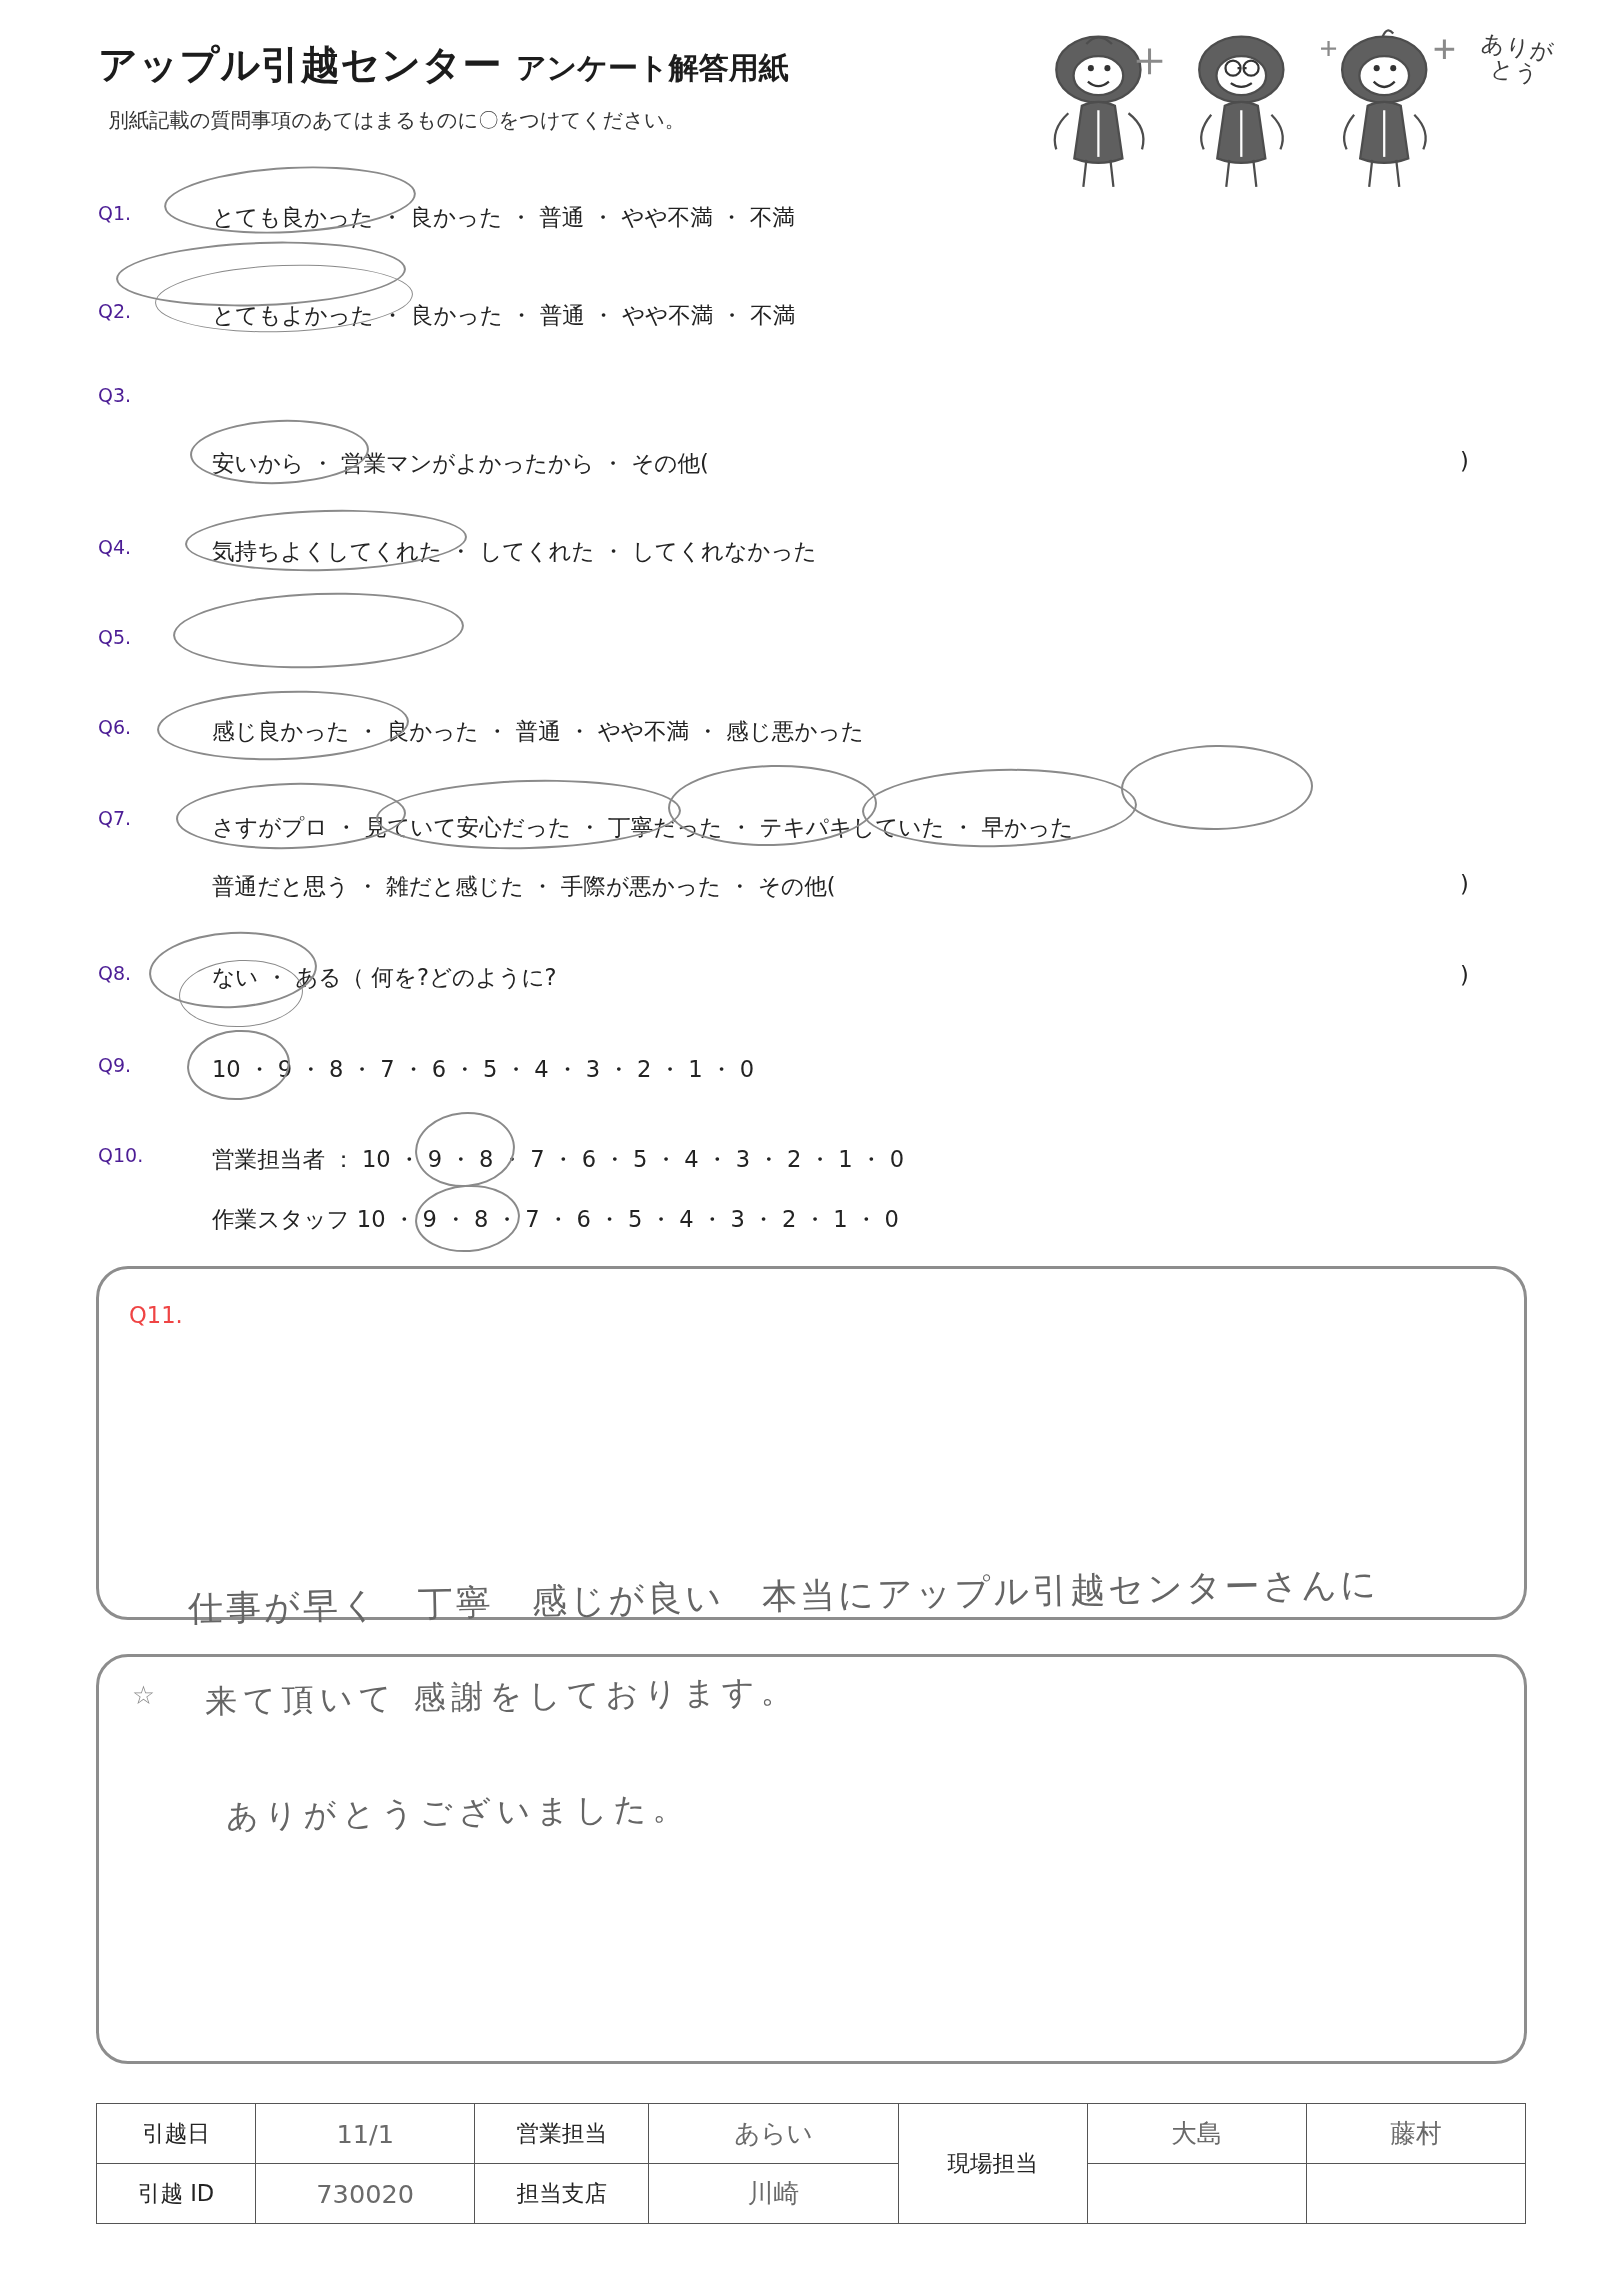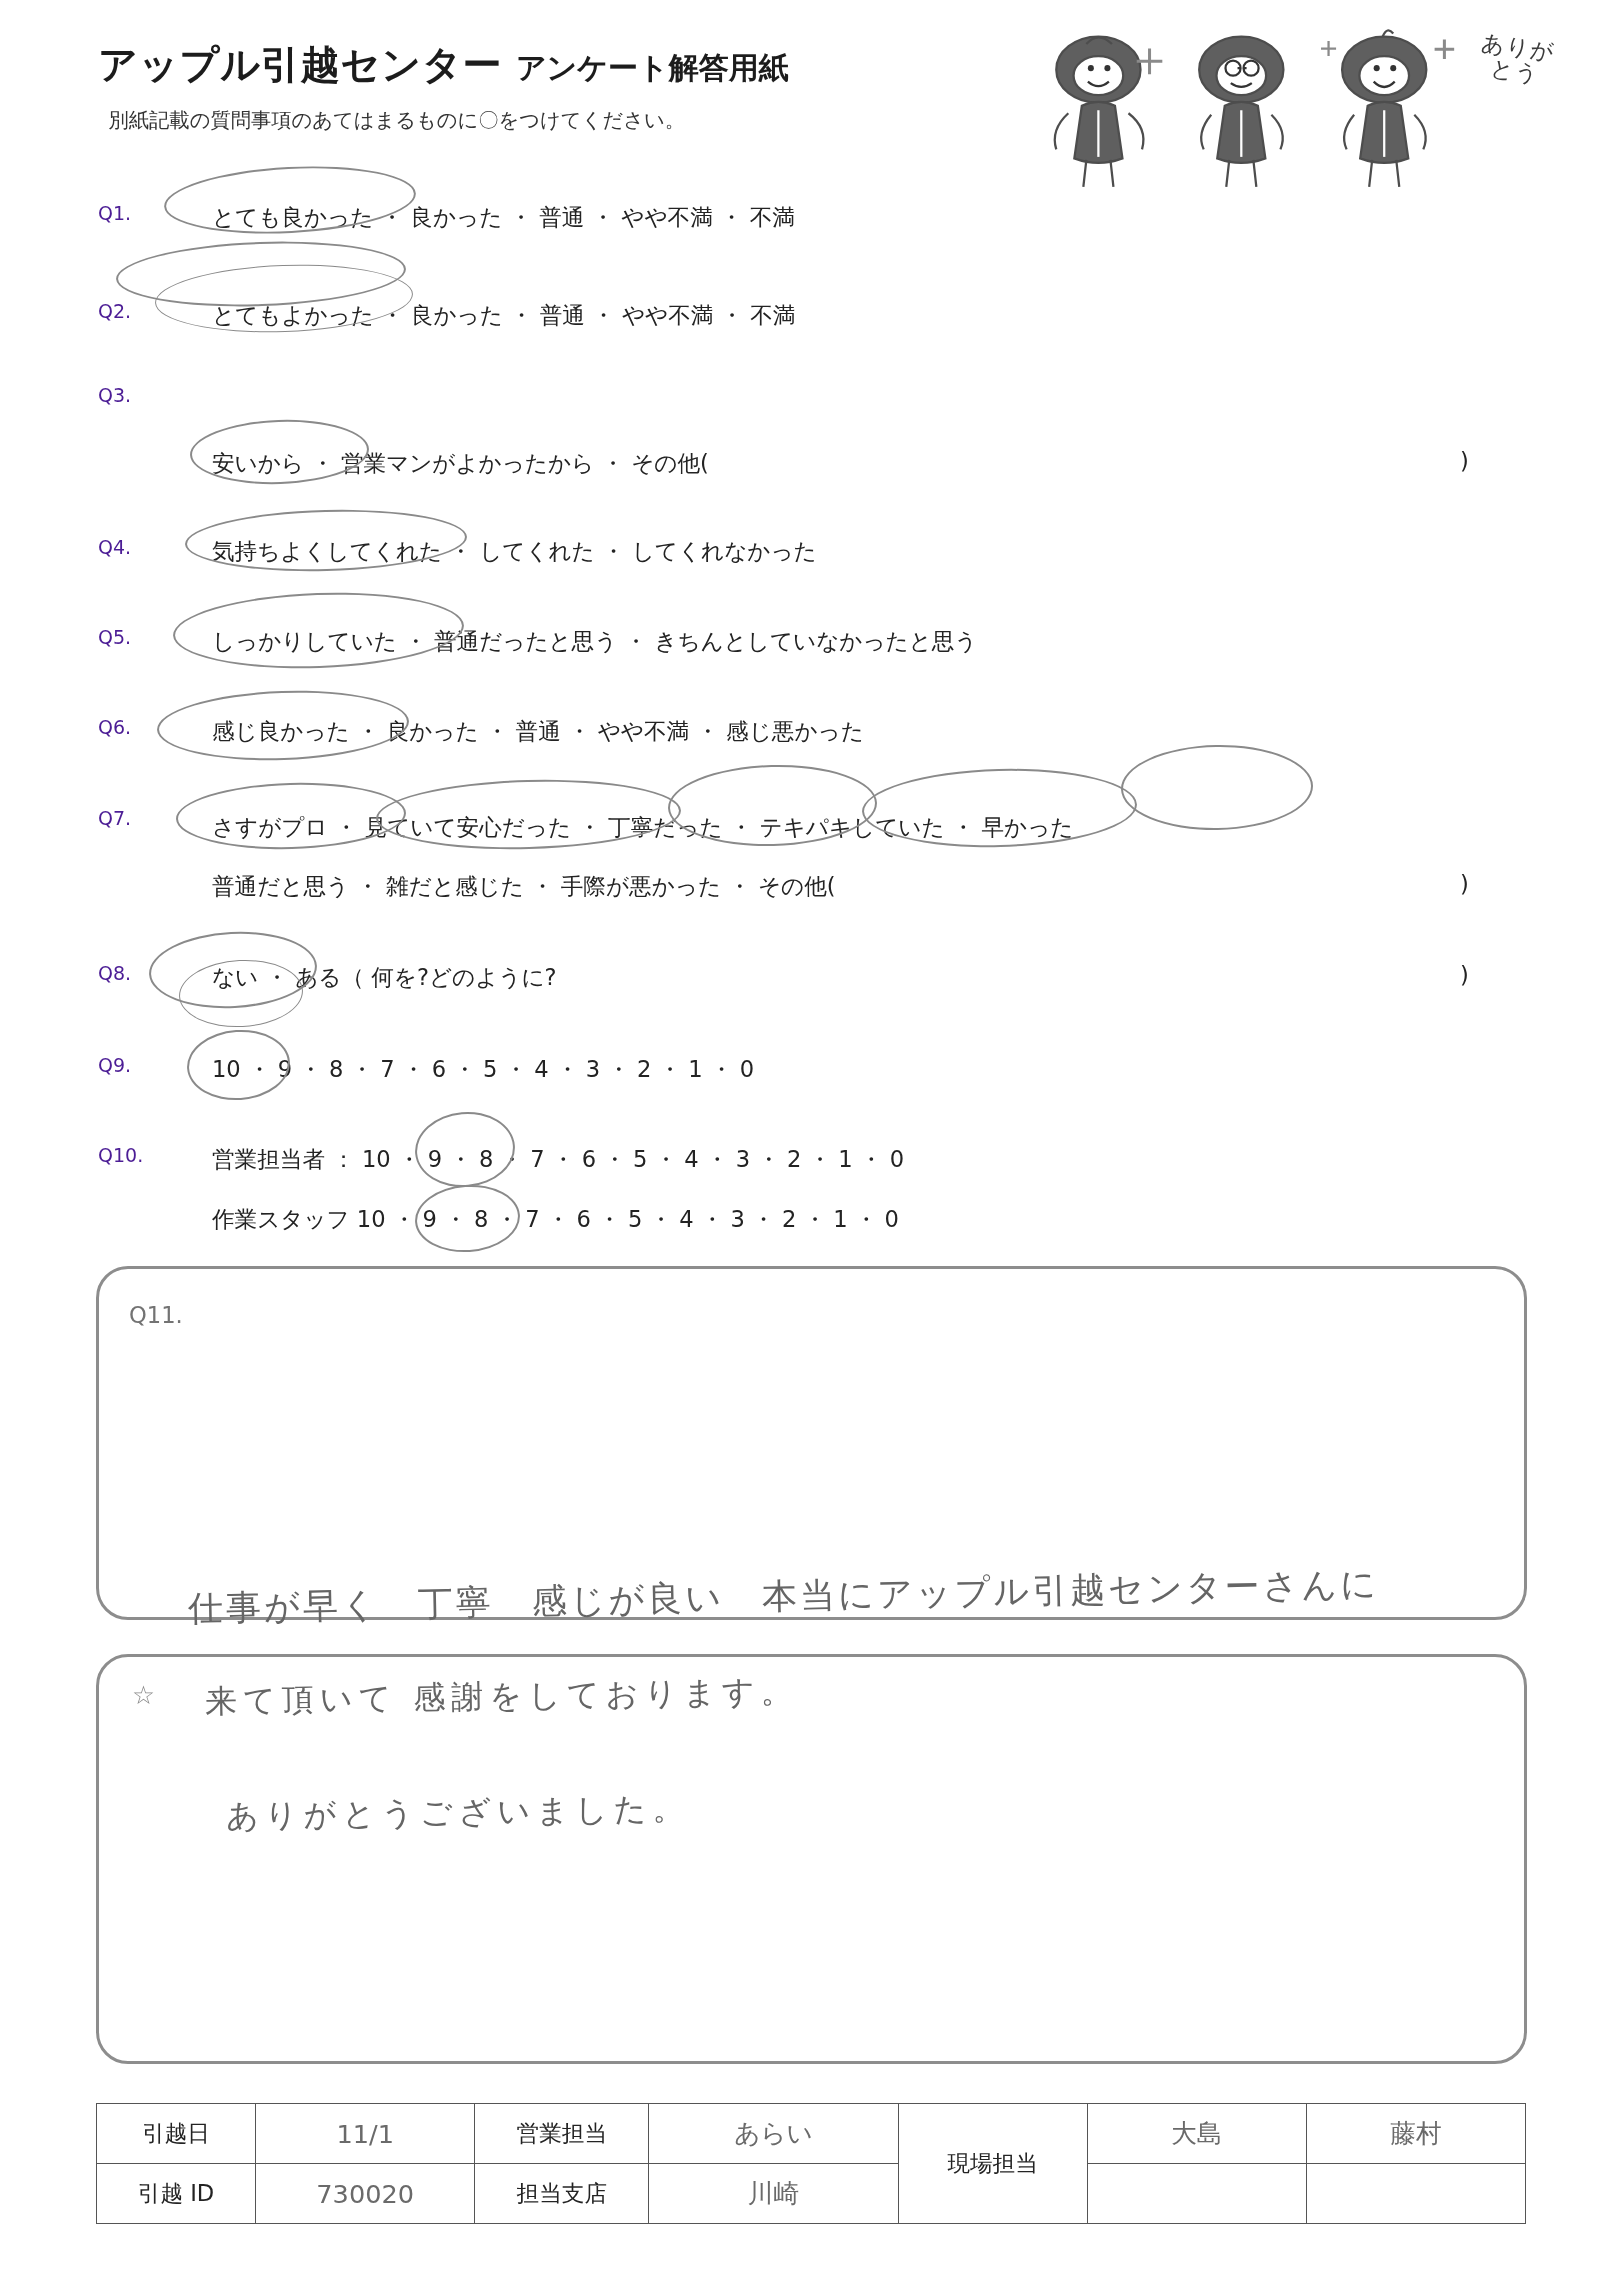--- a/index.html
+++ b/index.html
@@ -111,21 +111,21 @@
     border: 3px solid #8d8d8d;
     border-radius: 32px;
     box-sizing: border-box;
   }
   .q11label {
     position: absolute;
     left: 129px;
     top: 1302px;
     font-size: 22.6px;
     font-family: "DejaVu Sans", sans-serif;
-    color: #737373;
+    color: #ef4444;
   }
 
   .hand {
     position: absolute;
     font-family: "DejaVu Sans", sans-serif;
     color: #656565;
     white-space: nowrap;
   }
   .hand-big {
     font-size: 35px;
@@ -248,21 +248,20 @@
   <div class="qlabel" style="top:384px">Q3.</div>
   <div class="qbody" style="top:448px">安いから ・ 営業マンがよかったから ・ その他(</div>
   <div class="paren-right" style="left:1460px; top:448px">)</div>
   <div class="ellipse" style="left:190px; top:420px; width:175px; height:60px; transform:rotate(-2deg);"></div>
 
   <div class="qlabel" style="top:536px">Q4.</div>
   <div class="qbody" style="top:536px">気持ちよくしてくれた ・ してくれた ・ してくれなかった</div>
   <div class="ellipse" style="left:185px; top:510px; width:278px; height:57px; transform:rotate(-1.5deg);"></div>
 
   <div class="qlabel" style="top:626px">Q5.</div>
-  <div class="qbody" style="top:626px">しっかりしていた ・ 普通だったと思う ・ きちんとしていなかったと思う</div>
   <div class="ellipse" style="left:173px; top:593px; width:287px; height:71px; transform:rotate(-2deg);"></div>
 
   <div class="qlabel" style="top:716px">Q6.</div>
   <div class="qbody" style="top:716px">感じ良かった ・ 良かった ・ 普通 ・ やや不満 ・ 感じ悪かった</div>
   <div class="ellipse" style="left:157px; top:691px; width:248px; height:65px; transform:rotate(-2deg);"></div>
 
   <div class="qlabel" style="top:807px">Q7.</div>
   <div class="qbody" style="top:812px">さすがプロ ・ 見ていて安心だった ・ 丁寧だった ・ テキパキしていた ・ 早かった</div>
   <div class="qbody" style="top:871px">普通だと思う ・ 雑だと感じた ・ 手際が悪かった ・ その他(</div>
   <div class="paren-right" style="left:1460px; top:871px">)</div>

